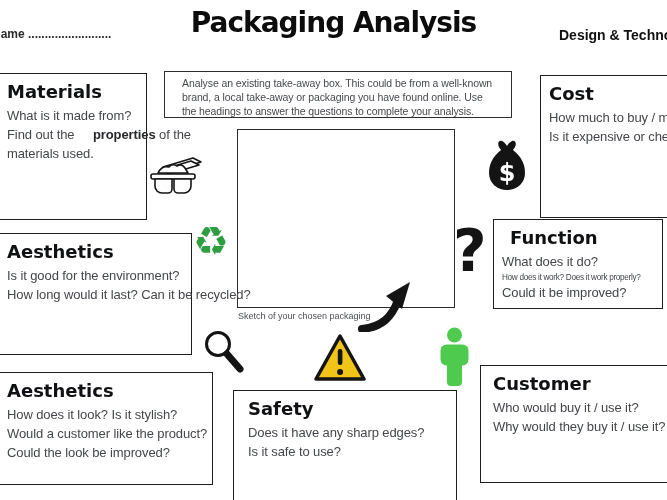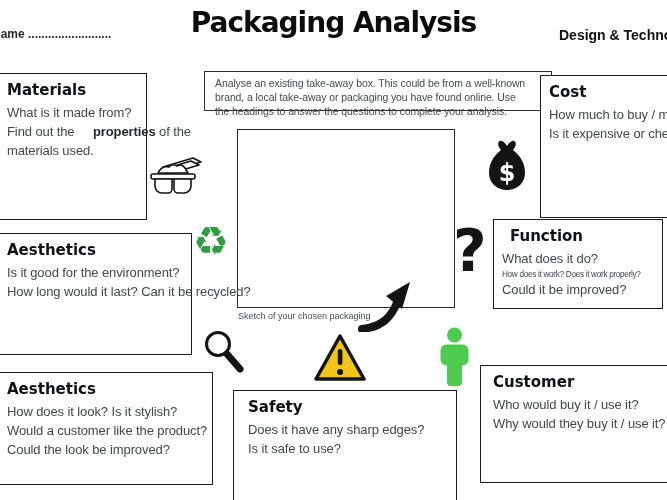--- a/index.html
+++ b/index.html
@@ -6,29 +6,29 @@
   .page{position:relative;width:667px;height:500px;background:#ffffff;overflow:hidden;
         font-family:"Liberation Sans",sans-serif;color:#1d1d1d;}
   
   .name-label{position:absolute;left:-8px;top:27px;font-size:12px;font-weight:bold;color:#2a2a2a;white-space:nowrap;}
   .main-title{position:absolute;left:0;right:0;top:6px;text-align:center;font-size:28px;font-weight:bold;
               letter-spacing:-1px;color:#0c0c0c;font-family:"DejaVu Sans","Liberation Sans",sans-serif;}
   .subject{position:absolute;left:559px;top:27px;font-size:14px;font-weight:bold;white-space:nowrap;color:#111;}
   
   .box{position:absolute;background:#fff;border:1.5px solid #1d1d1d;box-sizing:border-box;}
   .sec{padding:5px 8px;}
-  .sec-title{font-weight:bold;font-size:15px;color:#101114;margin:2px 0 5px 0;
+  .sec-title{font-weight:bold;font-size:18px;color:#101114;margin:2px 0 5px 0;
              font-family:"DejaVu Sans","Liberation Sans",sans-serif;}
   .sec-q{font-size:13px;letter-spacing:-0.1px;color:#43464b;line-height:1.45;white-space:nowrap;}
   .sec-q b{color:#26282c;padding-left:15px;}
   .tight{font-size:8.2px;letter-spacing:-0.3px;}
   .pad-left{padding-left:14px;}
   
-  .instruction{position:absolute;left:164px;top:71px;width:348px;height:40px;border:1.5px solid #2e2e2e;
-               box-sizing:border-box;padding:5px 10px;margin-left:40px;}
+  .instruction{position:absolute;left:164px;top:71px;width:348px;height:47px;border:1.5px solid #2e2e2e;
+               box-sizing:border-box;padding:5px 17px;}
   .instr-line{font-size:10.5px;letter-spacing:-0.1px;color:#46494e;line-height:1.32;white-space:nowrap;}
   
   .sketch-box{position:absolute;left:237px;top:129px;width:218px;height:179px;border:1.3px solid #2a2a2a;
               box-sizing:border-box;background:#fff;}
   .sketch-caption{position:absolute;left:238px;top:311px;font-size:9px;color:#4a4d52;white-space:nowrap;}
   
   .icon{position:absolute;}
   .recycle{font-size:40px;line-height:42px;font-weight:bold;
            font-family:"DejaVu Sans","Liberation Sans",sans-serif;}
   .qmark{font-size:58px;line-height:58px;font-weight:bold;color:#141414;

